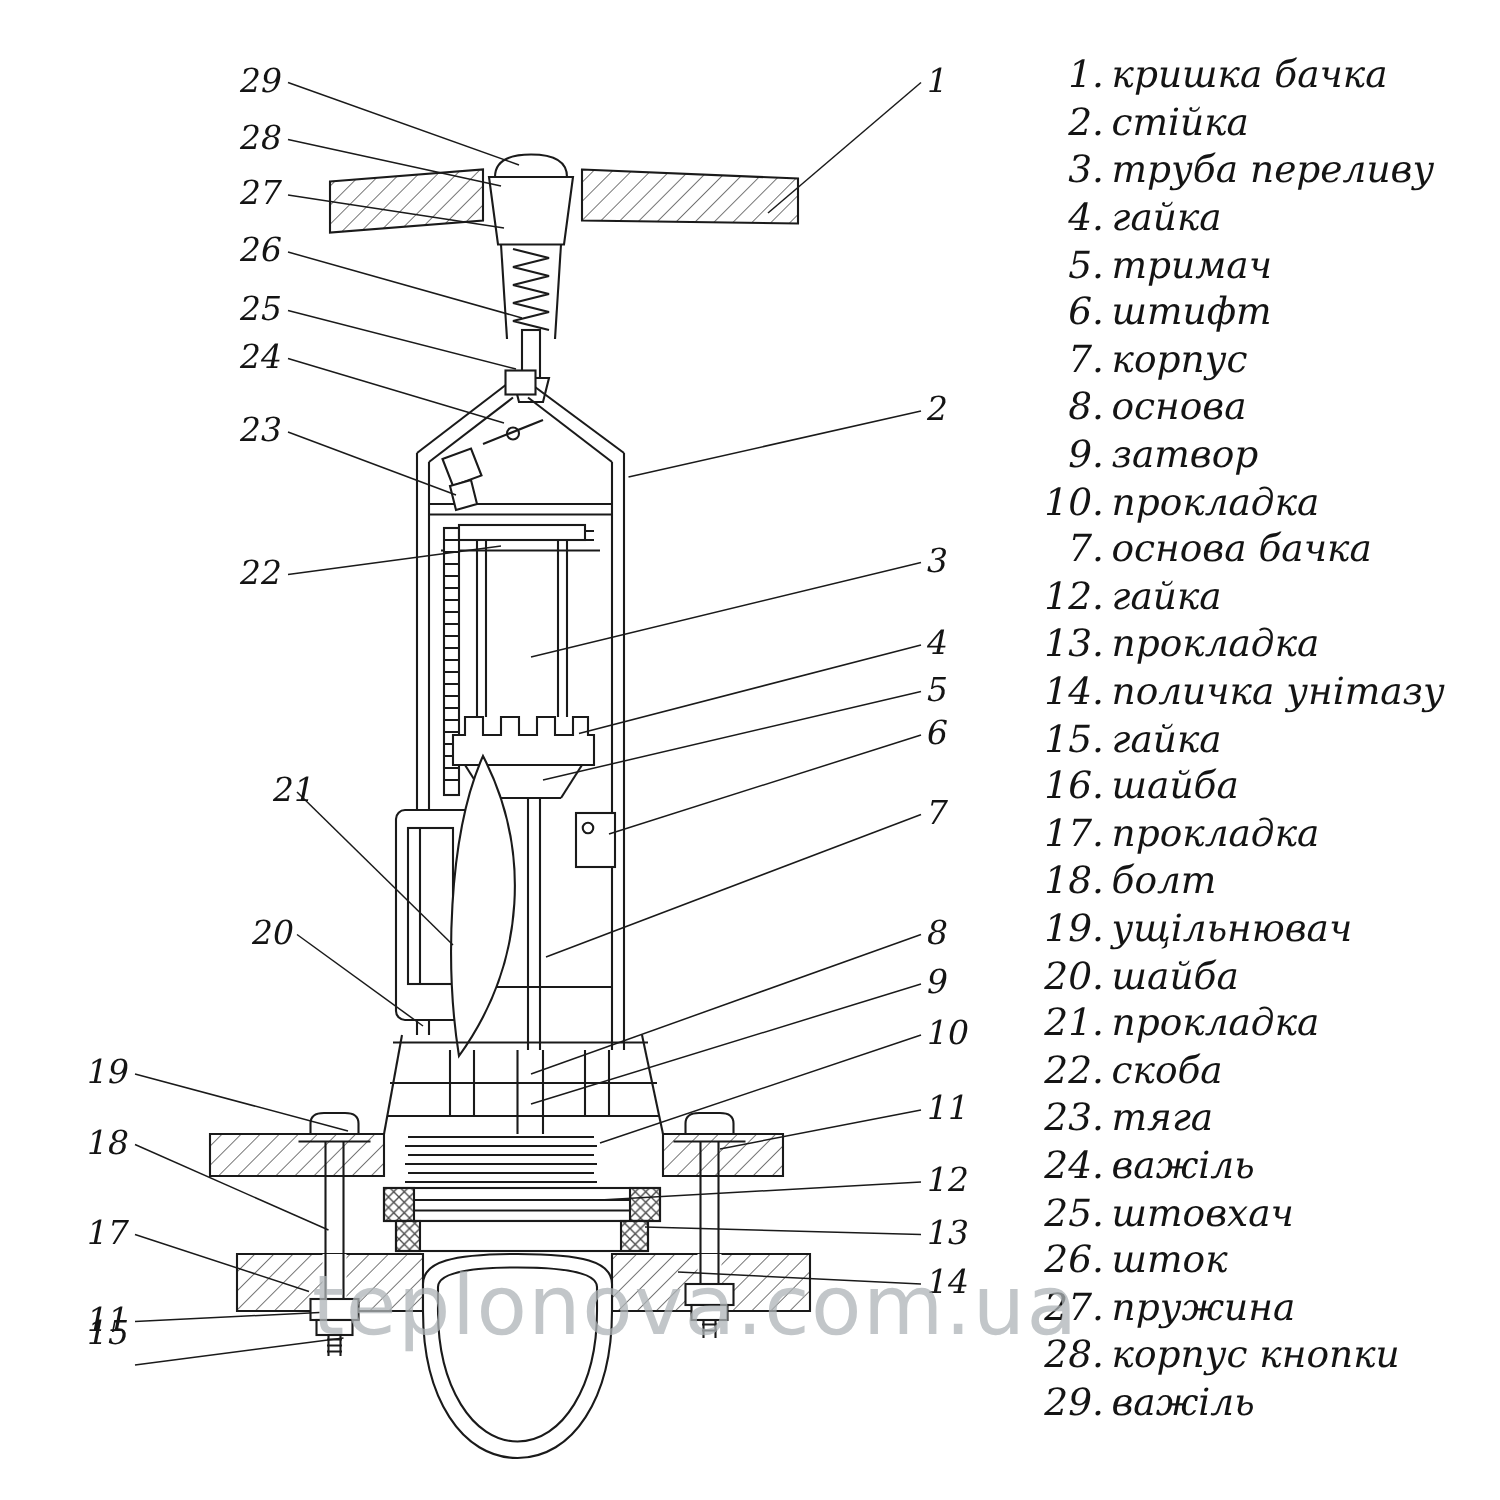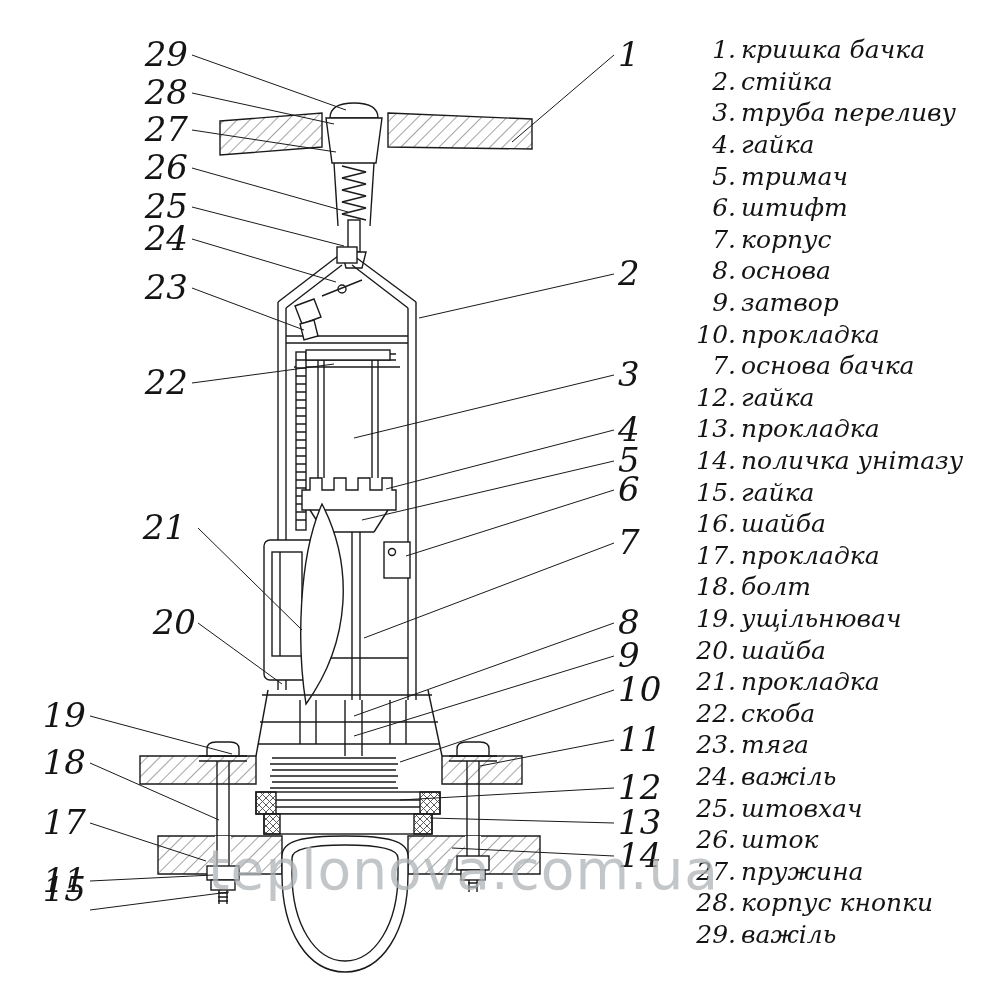--- a/index.html
+++ b/index.html
@@ -2,21 +2,21 @@
 <html><head>
 <meta charset="utf-8">
 <style>
   html,body { margin:0; padding:0; }
   body {
     width:1000px; height:1000px; background:#ffffff; position:relative;
     overflow:hidden; font-family:"DejaVu Serif", serif;
   }
   .stage { position:absolute; left:0; top:0; width:1000px; height:1000px; }
   .callout {
-    position:absolute; font-style:italic; font-size:34px; line-height:27px;
+    position:absolute; font-style:italic; font-size:22px; line-height:27px;
     color:#141414; white-space:nowrap;
   }
   .callout.cl-left  { width:46px; text-align:right; }
   .callout.cl-right { width:46px; text-align:left; }
   .legend { position:absolute; left:690px; top:34px; width:306px; }
   .legend-row {
     display:flex; align-items:center; height:31.6px;
     font-style:italic; font-size:25px; color:#141414; white-space:nowrap;
   }
   .legend-num { min-width:46px; text-align:right; margin-right:5px; }
@@ -205,21 +205,21 @@
 </svg>
 
 <span class="callout cl-left" style="left:142px;top:41px">29</span>
 <span class="callout cl-left" style="left:142px;top:79px">28</span>
 <span class="callout cl-left" style="left:142px;top:116px">27</span>
 <span class="callout cl-left" style="left:142px;top:154px">26</span>
 <span class="callout cl-left" style="left:142px;top:193px">25</span>
 <span class="callout cl-left" style="left:142px;top:225px">24</span>
 <span class="callout cl-left" style="left:142px;top:274px">23</span>
 <span class="callout cl-left" style="left:142px;top:369px">22</span>
-<span class="callout cl-left" style="left:140px;top:514px">21</span>
+<span class="callout cl-left" style="left:164px;top:514px">21</span>
 <span class="callout cl-left" style="left:150px;top:609px">20</span>
 <span class="callout cl-left" style="left:40px;top:702px">19</span>
 <span class="callout cl-left" style="left:40px;top:749px">18</span>
 <span class="callout cl-left" style="left:40px;top:809px">17</span>
 <span class="callout cl-left" style="left:40px;top:867px">11</span>
 <span class="callout cl-left" style="left:40px;top:876px">15</span>
 
 <span class="callout cl-right" style="left:618px;top:41px">1</span>
 <span class="callout cl-right" style="left:618px;top:260px">2</span>
 <span class="callout cl-right" style="left:618px;top:361px">3</span>

